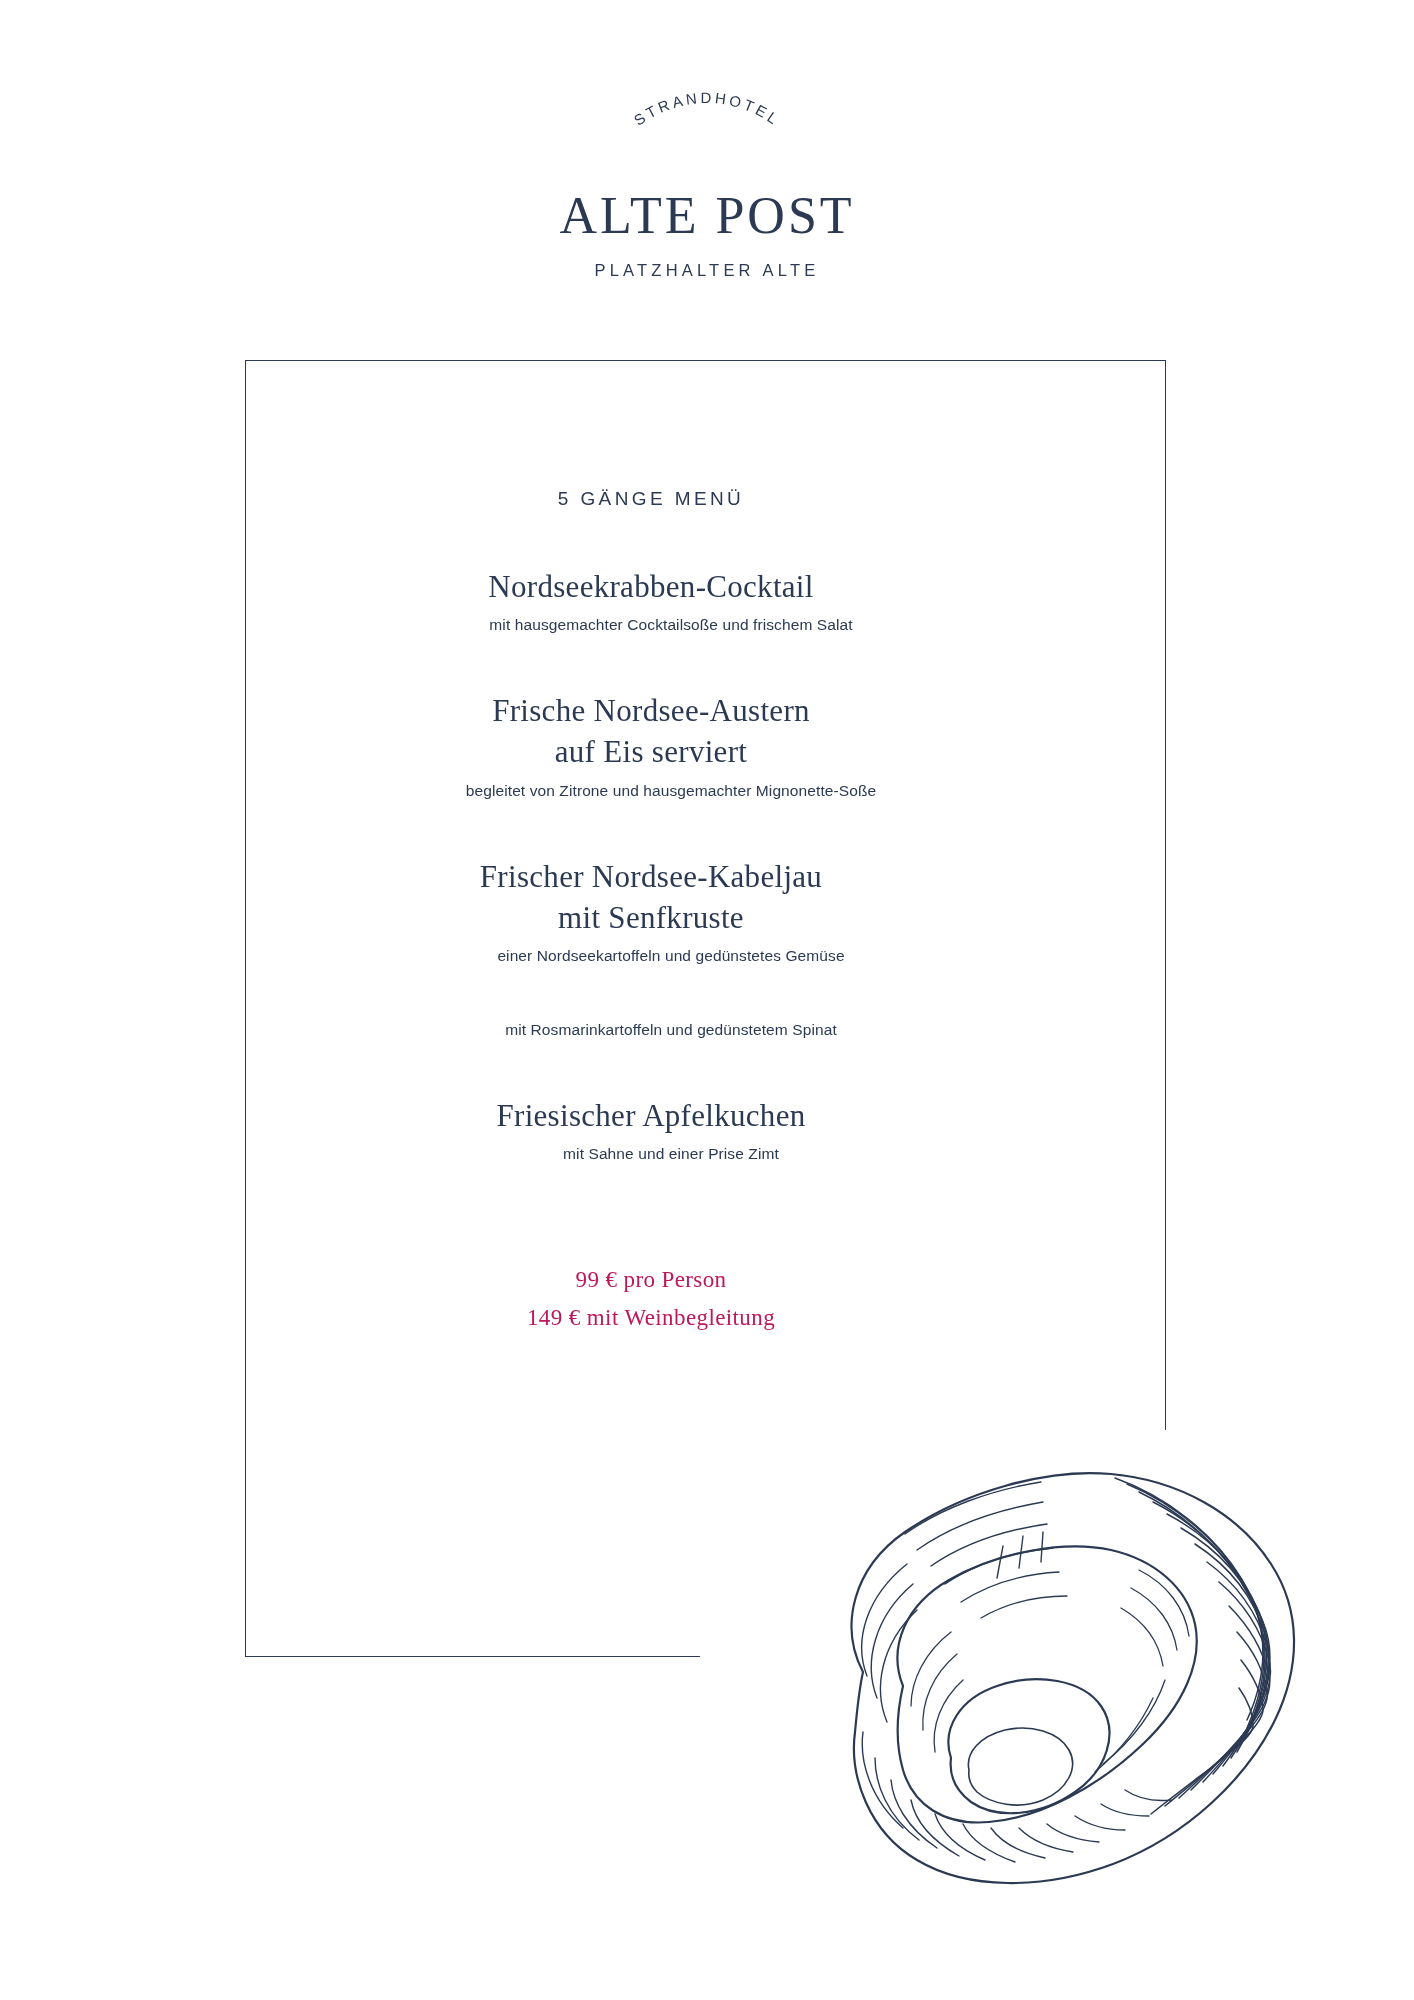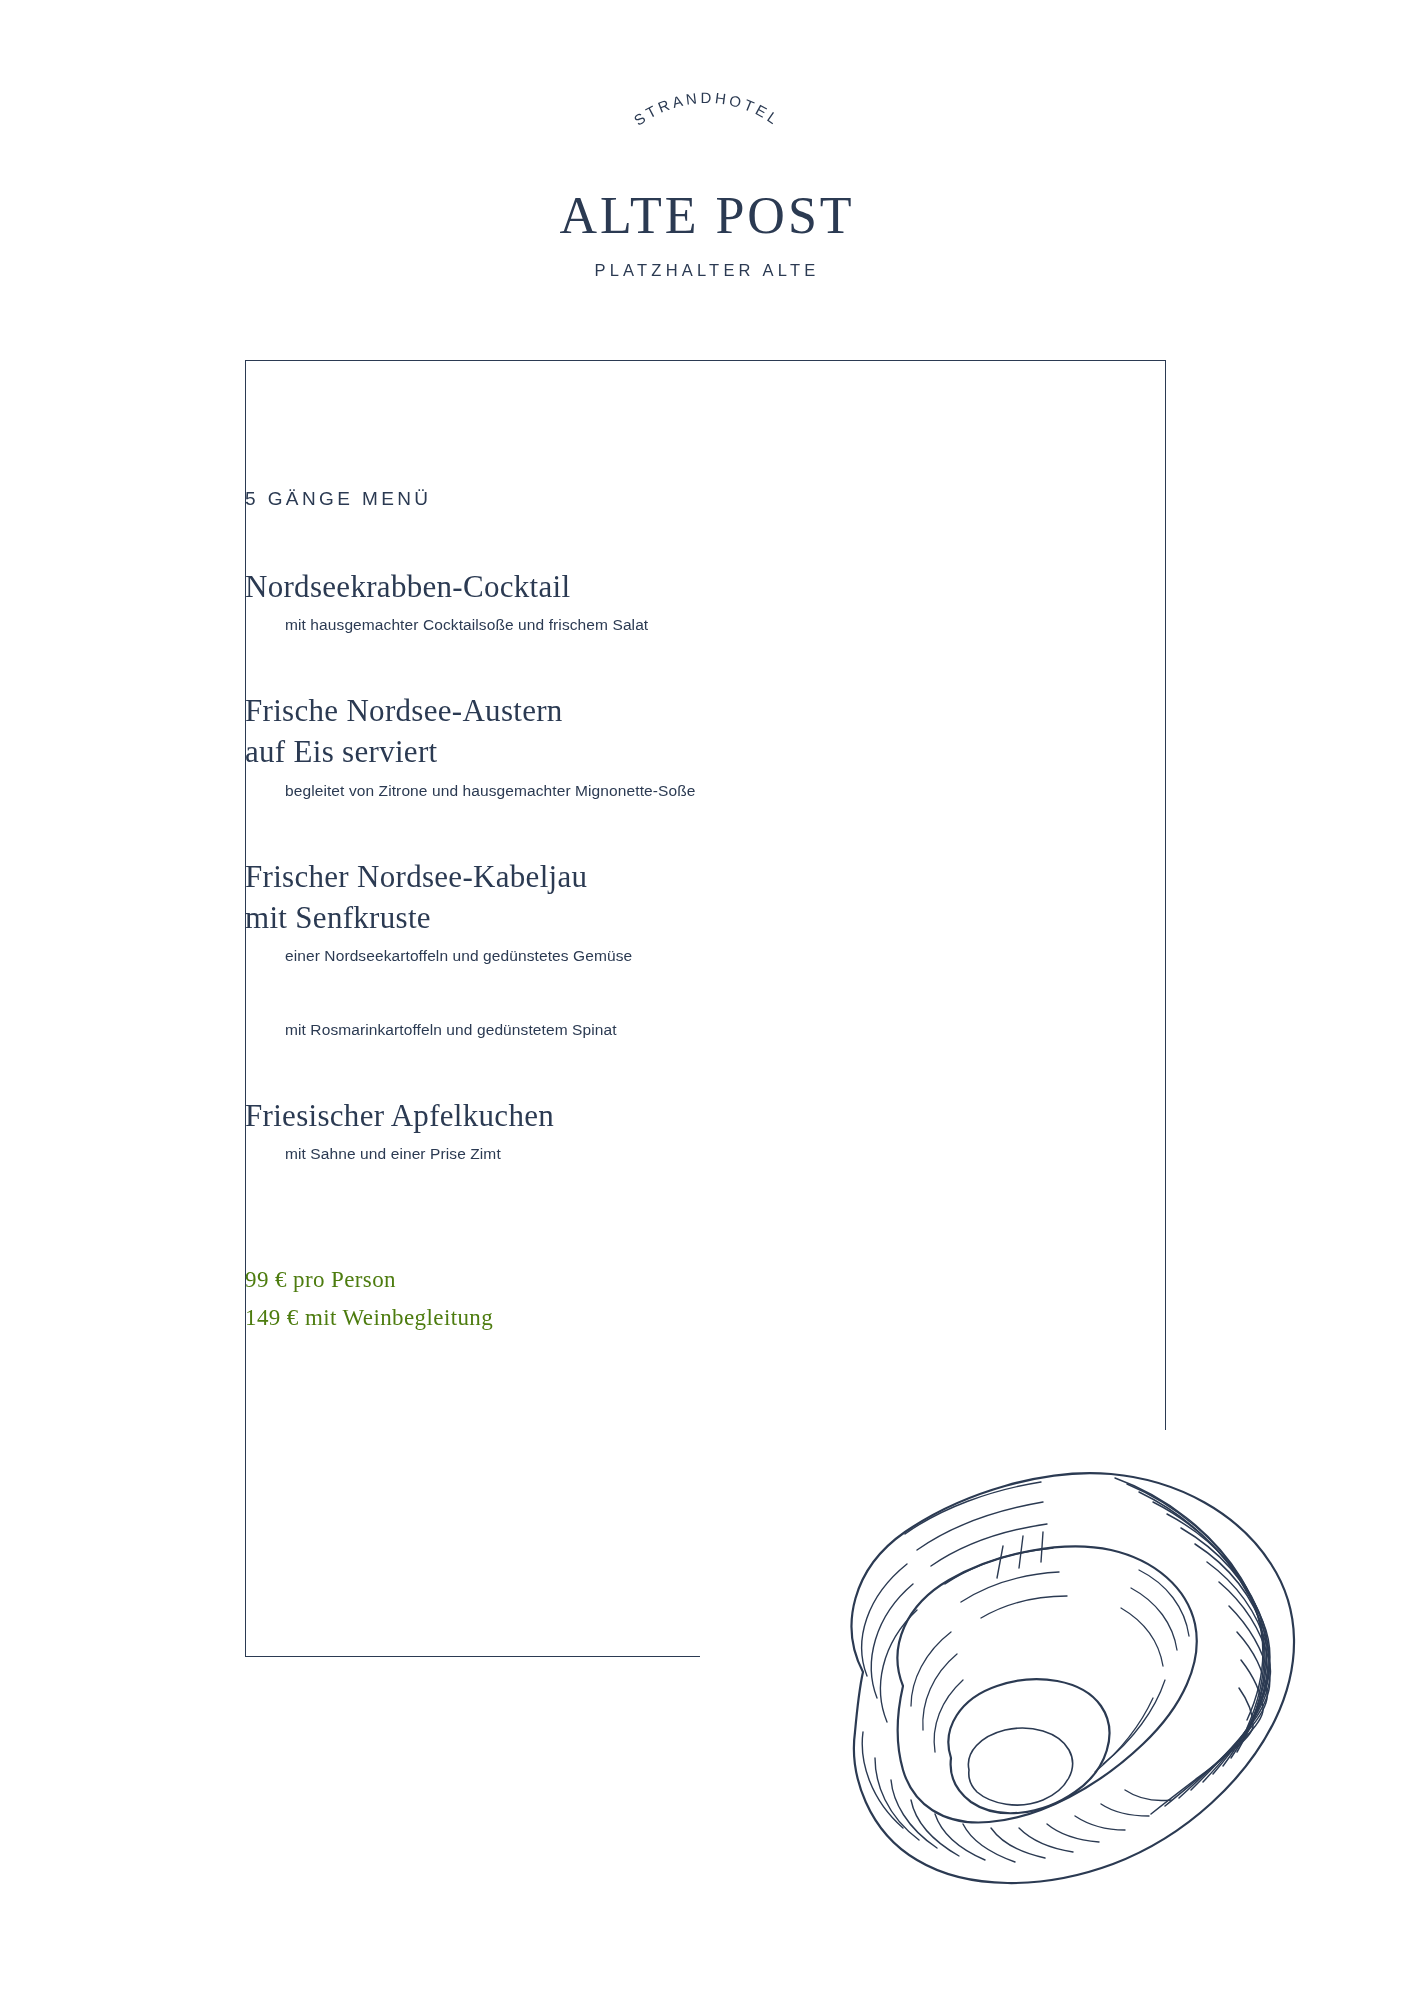--- a/index.html
+++ b/index.html
@@ -81,23 +81,24 @@
     left: 700px;
     top: 1630px;
     width: 470px;
     height: 60px;
     background: #ffffff;
   }
 
   
   .menu-content {
     position: absolute;
-    left: 245px;
+    left: 261px;
     top: 360px;
     width: 780px;
+    text-align: center;
   }
   .menu-title {
     font-family: "Liberation Sans", sans-serif;
     font-size: 19px;
     letter-spacing: 3.4px;
     color: #2b3a52;
     margin-top: 128px;
   }
   .course {
     margin-top: 56px;
@@ -117,21 +118,21 @@
     margin-top: 9px;
     letter-spacing: 0.1px;
     margin-left: 40px;
   }
   .price-block {
     margin-top: 98px;
   }
   .price-line {
     font-family: "Liberation Serif", serif;
     font-size: 23px;
-    color: #4d7c0f;
+    color: #be185d;
     line-height: 1.65;
     letter-spacing: 0.4px;
   }
 
   
   .oyster {
     position: absolute;
     left: 735px;
     top: 1440px;
     width: 580px;

